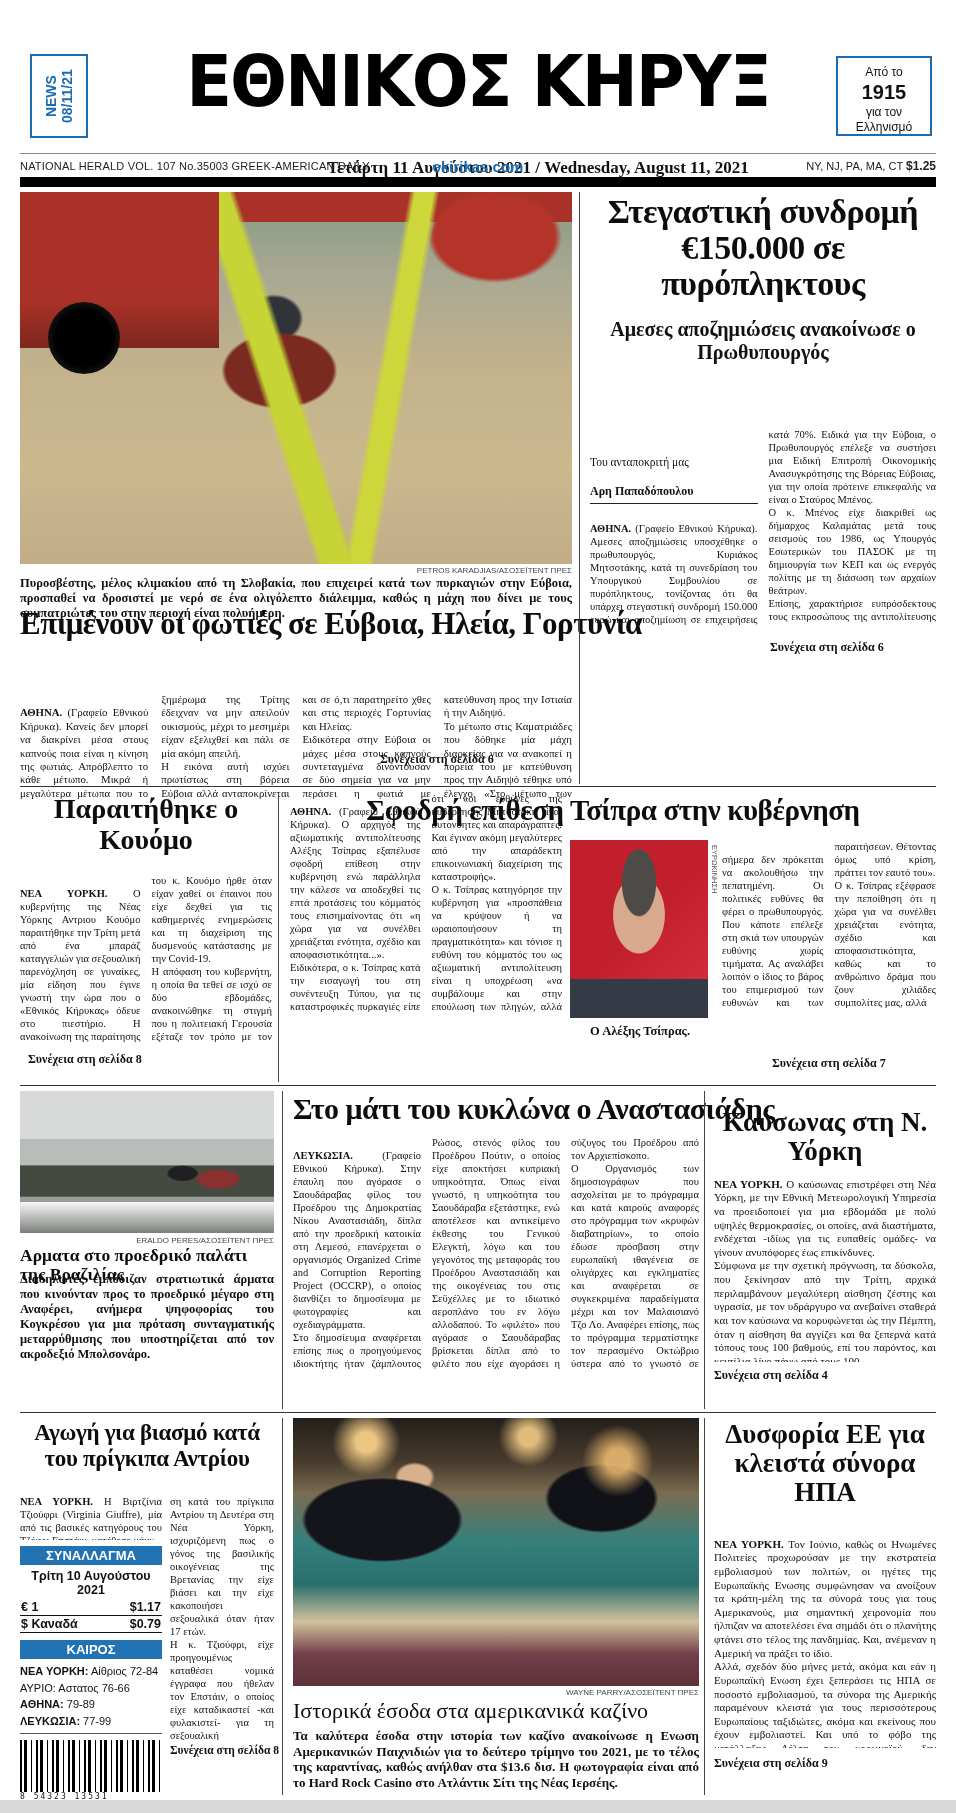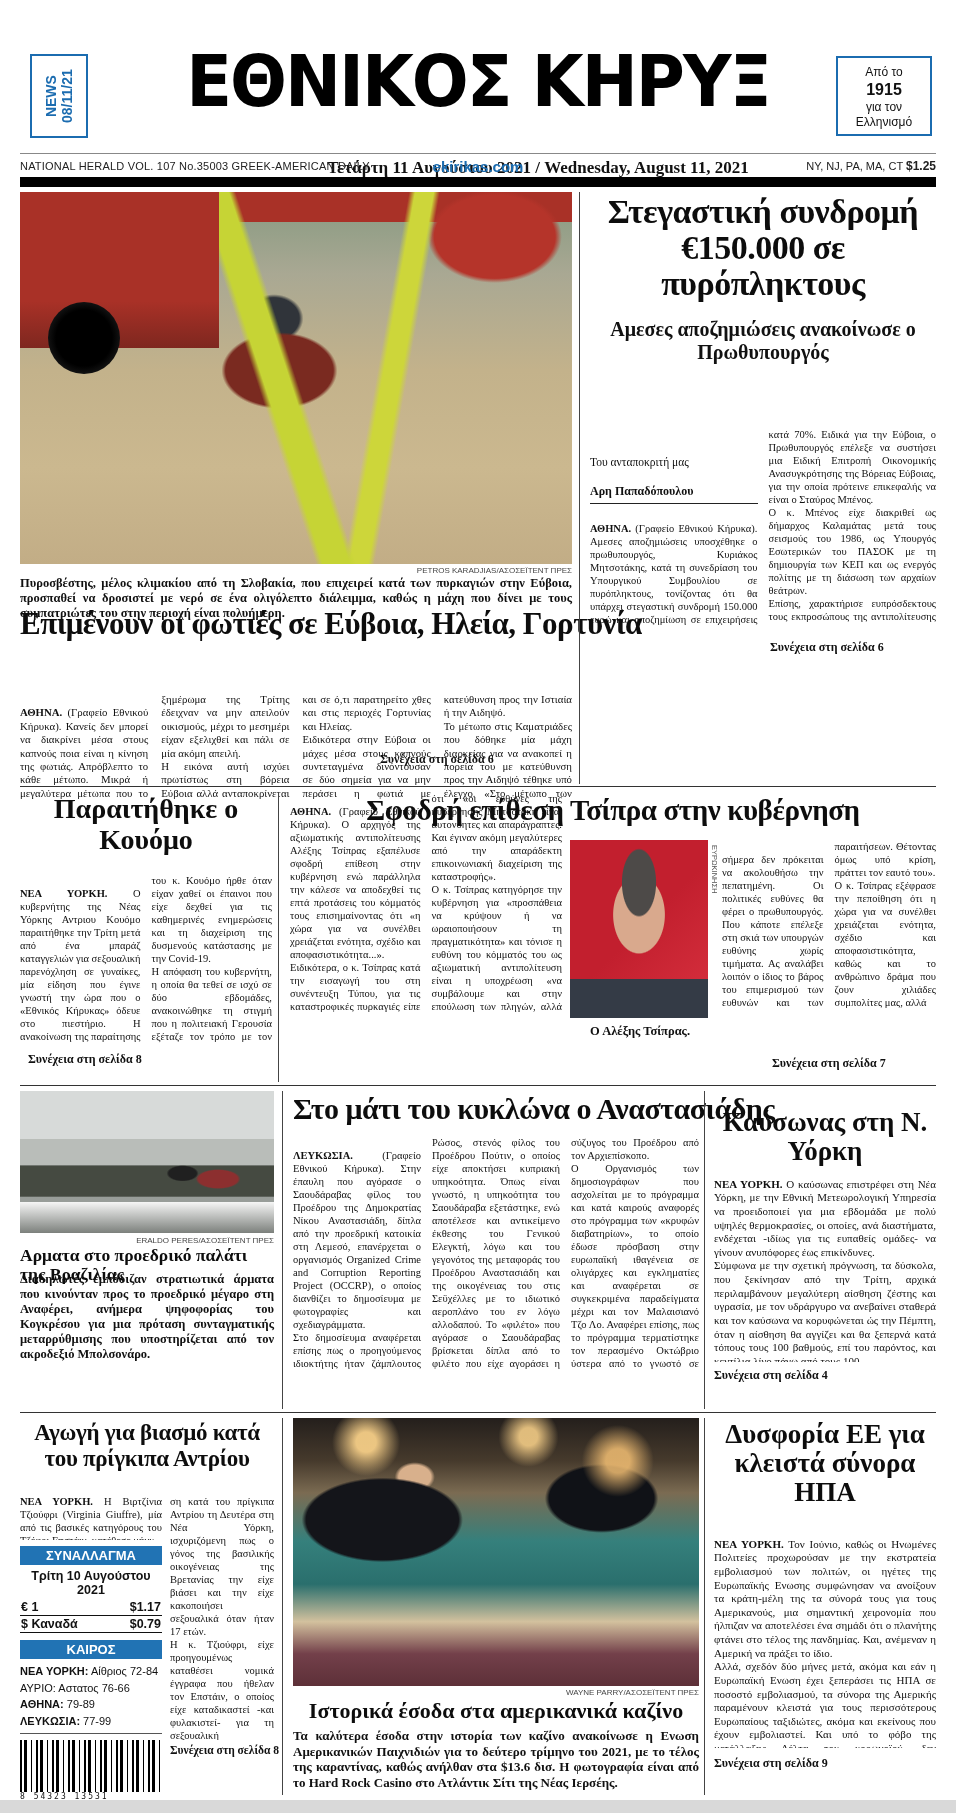--- a/index.html
+++ b/index.html
@@ -12,21 +12,21 @@
   .news-box{ left:30px; top:54px; width:58px; height:84px; border:2px solid #1b6cb0;
              display:flex; align-items:center; justify-content:center; }
   .news-inner{ transform:rotate(-90deg); color:#1b6cb0; font-family:"Liberation Sans",sans-serif;
                font-weight:bold; font-size:14px; line-height:1.15; text-align:center; white-space:nowrap;}
   .masthead{ left:90px; right:90px; top:40px; text-align:center;
              font-family:"DejaVu Sans",sans-serif; font-weight:900; font-size:67px;
              letter-spacing:-2px; color:#000; transform:scaleY(1.06); transform-origin:top; white-space:nowrap;}
   .dateline{ left:160px; right:40px; top:118px; text-align:center; font-weight:bold; font-size:17px;margin-top:40px; }
   .since-box{ left:836px; top:56px; width:96px; height:80px; border:2px solid #1b6cb0;
               text-align:center; font-family:"Liberation Sans",sans-serif; font-size:12px; padding-top:7px; line-height:1.25;}
-  .since-box b{ font-size:16px; }
+  .since-box b{ font-size:20px; }
   .hdr-rule{ left:20px; right:20px; top:153px; height:1px; background:#888; }
   .info-line{ left:20px; right:20px; top:157px; height:18px; display:flex; align-items:center;
               font-family:"Liberation Sans",sans-serif; font-size:11px; color:#222; }
   .info-line .l{ flex:1; letter-spacing:.2px; }
   .info-line .c{ flex:0 0 auto; font-weight:bold; font-size:15px; color:#1b6cb0; }
   .info-line .r{ flex:1; text-align:right; }
   .info-line .r b{ font-size:12px; }
   .black-bar{ left:20px; right:20px; top:177px; height:10px; background:#000; }
 
   
@@ -143,21 +143,21 @@
   .photo-casino{ left:293px; top:1418px; width:406px; height:268px;
     background:
       radial-gradient(circle at 18% 9%, rgba(255,214,140,.9) 0 10px, rgba(255,214,140,0) 34px),
       radial-gradient(circle at 58% 7%, rgba(255,214,140,.85) 0 9px, rgba(255,214,140,0) 30px),
       radial-gradient(circle at 80% 16%, rgba(255,200,120,.8) 0 12px, rgba(255,200,120,0) 36px),
       radial-gradient(ellipse at 22% 38%, #14151a 0 17%, transparent 18%),
       radial-gradient(ellipse at 76% 30%, #101217 0 12%, transparent 13%),
       radial-gradient(ellipse at 30% 22%, #d8b08c 0 4%, transparent 5%),
       linear-gradient(180deg, #241f1c 0%, #463a2c 16%, #7b6b52 28%, #35807c 46%, #2a6f6d 62%, #d3c19e 76%, #73404a 88%, #5d3038 100%); }
   .casino-credit{ left:293px; top:1688px; width:406px; }
-  .casino-h{ left:293px; top:1698px; width:406px; font-size:22px; font-weight:bold;text-align:center; }
+  .casino-h{ left:293px; top:1698px; width:406px; font-size:22px; font-weight:normal; }
   .casino-cap{ left:293px; top:1728px; width:406px; font-size:13px; }
   .r4-div2{ left:704px; top:1418px; height:377px; }
   .eu{ left:714px; top:1420px; width:222px; }
   .eu h2{ font-size:27px; text-align:center; line-height:1.08; }
   .eu-body{ left:714px; top:1524px; width:222px; height:224px; font-size:11px; }
   .eu-cont{ left:714px; top:1756px; width:222px; }
 
   .footer-strip{ left:0; right:0; top:1800px; height:13px; background:#d9d9d9; }
 </style>
 </head>

